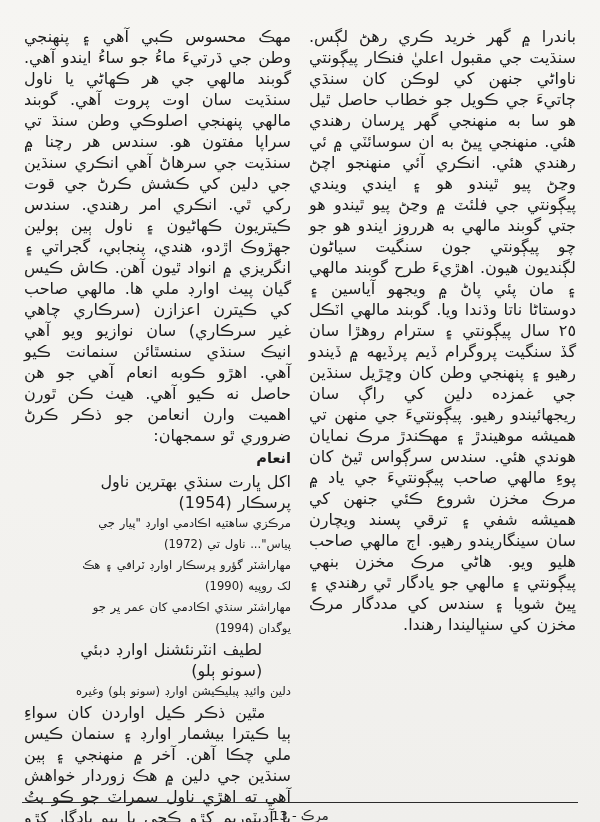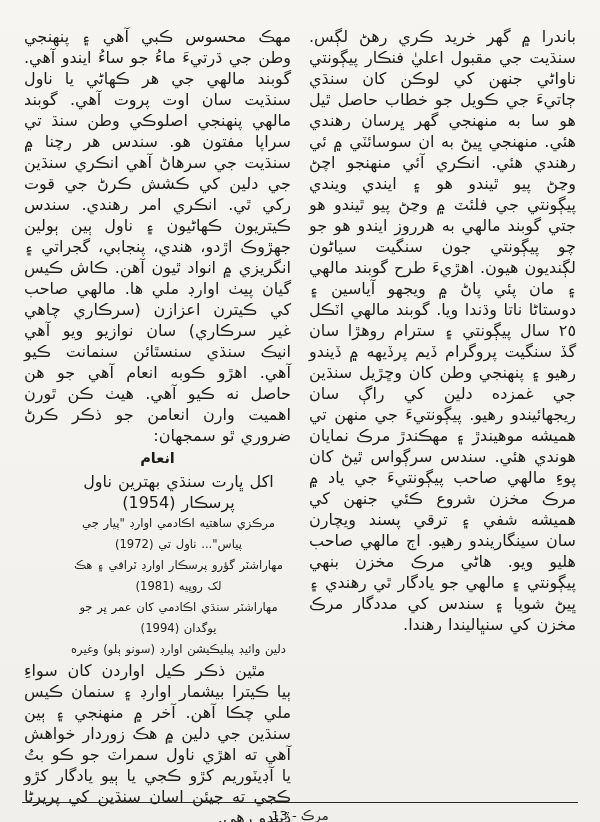--- a/index.html
+++ b/index.html
@@ -37,27 +37,26 @@
     font-size: 16px;
     line-height: 21px;
     text-align: justify;
     margin: 0;
     word-spacing: 1px;
   }
   .block.p.indent {
     text-indent: 1.6em;
   }
   .block.heading {
-    text-align: center;
     font-weight: bold;
     font-size: 14.5px;
     margin: 2px 0 2px 0;
   }
   .block.award {
-    text-align: center;
+    text-align: right;
     line-height: 21px;
     margin-left: 42px;
   }
   .block.award.small {
     font-size: 11.6px;
   }
   .block.award.indent {
     padding-right: 1.8em;
   }
   .block.verse {
@@ -96,24 +95,25 @@
     <div class="col">
 
         <div class="block p normal">مهڪ محسوس ڪبي آهي ۽ پنهنجي وطن جي ڌرتيءَ ماءُ جو ساءُ ايندو آهي. گوبند مالهي جي هر ڪهاڻي يا ناول سنڌيت سان اوت پروت آهي. گوبند مالهي پنهنجي اصلوڪي وطن سنڌ تي سراپا مفتون هو. سندس هر رچنا ۾ سنڌيت جي سرهاڻ آهي انڪري سنڌين جي دلين کي ڪشش ڪرڻ جي قوت رکي ٿي. انڪري امر رهندي. سندس ڪيتريون ڪهاڻيون ۽ ناول ٻين ٻولين جهڙوڪ اڙدو، هندي، پنجابي، گجراتي ۽ انگريزي ۾ انواد ٿيون آهن. ڪاش ڪيس گيان پيٺ اوارڊ ملي ها. مالهي صاحب کي ڪيترن اعزازن (سرڪاري چاهي غير سرڪاري) سان نوازيو ويو آهي انيڪ سنڌي سنسٿائن سنمانت ڪيو آهي. اهڙو ڪوبه انعام آهي جو هن حاصل نه ڪيو آهي. هيٺ ڪن ٿورن اهميت وارن انعامن جو ذڪر ڪرڻ ضروري ٿو سمجهان:</div>
 
         <div class="block heading normal">انعام</div>
 
         <div class="block award normal">اکل ڀارت سنڌي بهترين ناول پرسڪار (1954)</div>
 
         <div class="block award small">مرڪزي ساهتيه اڪادمي اوارڊ "پيار جي پياس"... ناول تي (1972)</div>
 
-        <div class="block award small">مهاراشٽر گؤرو پرسڪار اوارڊ ٽرافي ۽ هڪ لک روپيه (1981)</div>
+        <div class="block award small">مهاراشٽر گؤرو پرسڪار اوارڊ ٽرافي ۽ هڪ لک روپيه (1990)</div>
 
         <div class="block award small">مهاراشٽر سنڌي اڪادمي کان عمر ڀر جو يوگدان (1994)</div>
 
+        <div class="block award normal indent">لطيف انٽرنئشنل اوارڊ دبئي (سونو ٻلو)</div>
 
         <div class="block award small">دلين وائيڊ پبليڪيشن اوارڊ (سونو ٻلو) وغيره</div>
 
         <div class="block p normal indent">مٿين ذڪر ڪيل اواردن کان سواءِ ٻيا ڪيترا بيشمار اوارڊ ۽ سنمان ڪيس ملي چڪا آهن. آخر ۾ منهنجي ۽ ٻين سنڌين جي دلين ۾ هڪ زوردار خواهش آهي ته اهڙي ناول سمراٽ جو ڪو بتُ يا آڊيٽوريم کڙو ڪجي يا ٻيو يادگار کڙو ڪجي ته جيئن اسان سنڌين کي پريرڻا ڏيندو رهي.</div>
 
         <div class="block verse small">"سنڌيت جي گلشن جو گوبند ماهر هو هڪ مالهي</div>
 
       </div>
 
   </div>

